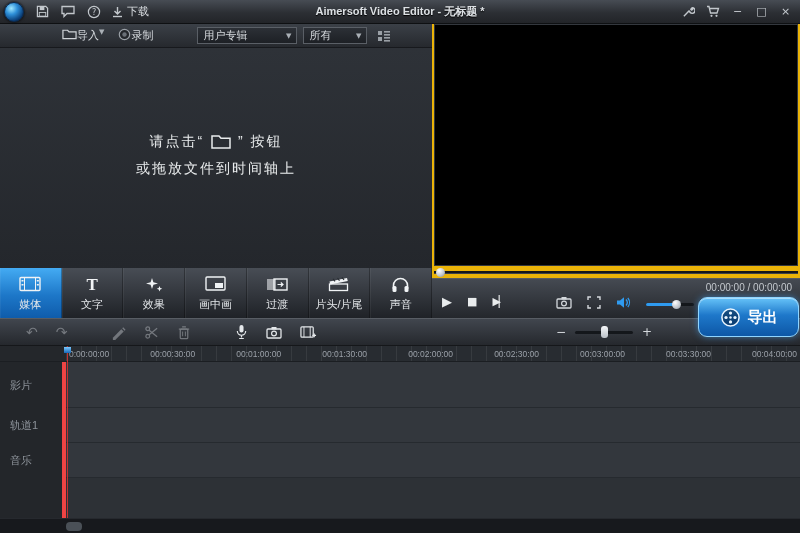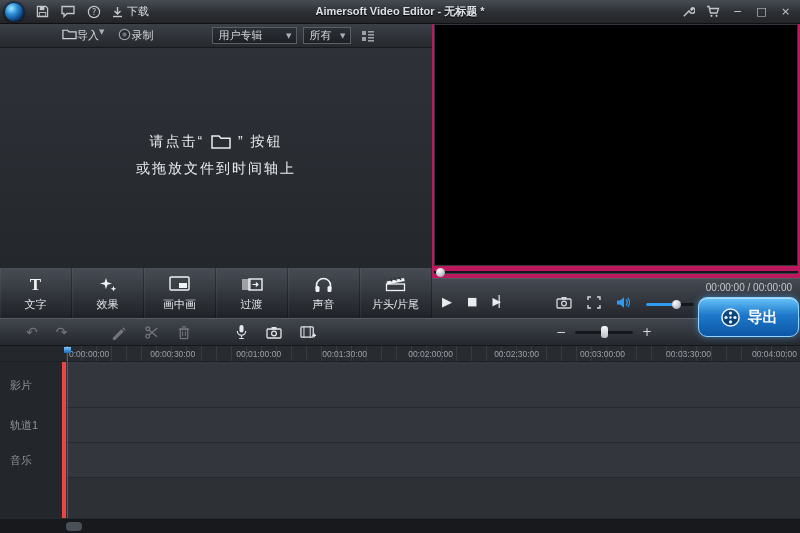--- a/index.html
+++ b/index.html
@@ -25,40 +25,40 @@
     font-size:11px;color:#c6cbd0;line-height:1;}
 
   
   .left{position:absolute;left:0;top:24px;width:432px;height:294px;}
   .media-toolbar{height:24px;display:flex;align-items:center;font-size:11px;
     background:linear-gradient(#3b4047,#26292e);border-bottom:1px solid #17191d;padding-left:62px;}
   .mt-item{display:flex;align-items:flex-start;}
   .dd-arrow{font-size:7px;color:#aab0b6;}
   .dropdown{height:17px;background:linear-gradient(#2c3036,#1d2025);border:1px solid #5a5f66;
     display:flex;align-items:center;justify-content:space-between;padding:0 5px;font-size:11px;}
-  .dd-album{width:85px;margin-left:59px;}
-  .dd-filter{width:48px;margin-left:6px;}
+  .dd-album{width:100px;margin-left:44px;}
+  .dd-filter{width:64px;margin-left:6px;}
   .imp{margin-right:14px;}
   .grid-btn{margin-left:10px;display:flex;align-items:center;}
 
   .media-area{height:220px;background:linear-gradient(#2e3238,#24272c);
     display:flex;flex-direction:column;align-items:center;padding-top:80px;}
   .hint-line{display:flex;align-items:center;gap:7px;font-size:14px;color:#e9eced;
     letter-spacing:2px;line-height:27px;}
 
   .tabstrip{height:50px;display:flex;background:linear-gradient(#484d55,#1f2227);}
   .tab{flex:1;display:flex;flex-direction:column;align-items:center;justify-content:center;gap:3px;
     font-size:11px;color:#e4e7ea;border-right:1px solid rgba(0,0,0,.3);
     box-shadow:inset 1px 0 rgba(255,255,255,.05);cursor:default;}
   .tab .ticon{height:19px;display:flex;align-items:center;justify-content:center;}
   .tab.active{background:linear-gradient(#44abf3,#1d77c8 55%,#0f5cab);}
   .serifT{font-family:"Liberation Serif","DejaVu Serif",serif;font-size:17px;font-weight:bold;color:#f2f4f6;line-height:17px;}
 
   
-  .right{position:absolute;left:432px;top:24px;width:368px;height:294px;background:#be185d;}
+  .right{position:absolute;left:432px;top:24px;width:368px;height:294px;background:#eab308;}
   .video{position:absolute;left:2px;top:0;width:364px;height:242px;background:#000;
     border:1px solid #34383e;}
   .seekbar{position:absolute;left:2px;top:242px;width:364px;height:12px;display:flex;align-items:center;}
   .seek-track{width:100%;height:3px;background:#14161a;border-bottom:1px solid #3e4248;}
   .seek-dot{position:absolute;left:2px;top:2px;width:9px;height:9px;border-radius:50%;
     background:radial-gradient(circle at 35% 30%,#ffffff,#c3c8cd 55%,#82888f);}
   .controls{position:absolute;left:0;top:254px;width:368px;height:40px;
     background:linear-gradient(#454a52,#24272c);border-top:1px solid #565b62;}
   .time{position:absolute;right:8px;top:3px;font-size:10px;color:#c4c9ce;}
   .pcrow{position:absolute;top:15px;left:10px;display:flex;align-items:center;gap:15px;
@@ -217,20 +217,34 @@
             <path d="M1 2 h7 l2 2.3 H19 V14 H1 z" fill="none" stroke="#e9eced" stroke-width="1.5"></path>
           </svg>
         <span>” 按钮</span>
       </div>
       <div class="hint-line">
         <span>或拖放文件到时间轴上</span>
       </div>
     </div>
 
     <div class="tabstrip">
+      <div class="tab active">
+        <span class="ticon">
+          <svg width="22" height="16" viewBox="0 0 22 16">
+              <rect x="1" y="1.5" width="20" height="13" rx="1" fill="none" stroke="#f0f3f5" stroke-width="1.4"></rect>
+              <line x1="5.5" y1="1.5" x2="5.5" y2="14.5" stroke="#f0f3f5"></line>
+              <line x1="16.5" y1="1.5" x2="16.5" y2="14.5" stroke="#f0f3f5"></line>
+              <rect x="2.5" y="4" width="2" height="1.5" fill="#f0f3f5"></rect>
+              <rect x="2.5" y="8" width="2" height="1.5" fill="#f0f3f5"></rect>
+              <rect x="17.8" y="4" width="2" height="1.5" fill="#f0f3f5"></rect>
+              <rect x="17.8" y="8" width="2" height="1.5" fill="#f0f3f5"></rect>
+            </svg>
+        </span>
+        <span>媒体</span>
+      </div>
       <div class="tab">
         <span class="ticon serifT">T</span>
         <span>文字</span>
       </div>
       <div class="tab">
         <span class="ticon">
           <svg width="20" height="17" viewBox="0 0 20 17">
               <path d="M8 2 l1.4 4.2 L14 7.5 l-4.6 1.3 L8 13 l-1.4-4.2 L2 7.5 l4.6-1.3 z" fill="#f0f3f5"></path>
               <path d="M15.5 10 l.8 2 2 .8 -2 .8 -.8 2 -.8-2 -2-.8 2-.8 z" fill="#f0f3f5"></path>
             </svg>
@@ -251,37 +265,37 @@
           <svg width="22" height="15" viewBox="0 0 22 15">
               <rect x="1" y="2" width="9" height="11" fill="#f0f3f5" opacity=".55"></rect>
               <rect x="8" y="2" width="13" height="11" fill="none" stroke="#f0f3f5" stroke-width="1.4"></rect>
               <path d="M11.5 7.5 h5 M14.8 5.5 l2.2 2 -2.2 2" fill="none" stroke="#f0f3f5" stroke-width="1.2"></path>
             </svg>
         </span>
         <span>过渡</span>
       </div>
       <div class="tab">
         <span class="ticon">
+          <svg width="21" height="16" viewBox="0 0 21 16">
+              <path d="M1.5 5.5 L19 2 l.8 3 -17.5 3.5 z" fill="#f0f3f5"></path>
+              <rect x="1.5" y="8" width="18" height="6.5" fill="none" stroke="#f0f3f5" stroke-width="1.3"></rect>
+              <path d="M5 2.8 l2 2.6 M9.5 2 l2 2.6 M14 1.3 l2 2.6" stroke="#2a2e33" stroke-width="1.2"></path>
+            </svg>
+        </span>
+        <span>片头/片尾</span>
+      </div>
+      <div class="tab">
+        <span class="ticon">
           <svg width="19" height="17" viewBox="0 0 19 17">
               <path d="M2.5 13 v-3.5 a7 7 0 0 1 14 0 V13" fill="none" stroke="#f0f3f5" stroke-width="1.6"></path>
               <rect x="1.5" y="10" width="4" height="6" rx="1.5" fill="#f0f3f5"></rect>
               <rect x="13.5" y="10" width="4" height="6" rx="1.5" fill="#f0f3f5"></rect>
             </svg>
         </span>
         <span>声音</span>
-      </div>
-      <div class="tab">
-        <span class="ticon">
-          <svg width="21" height="16" viewBox="0 0 21 16">
-              <path d="M1.5 5.5 L19 2 l.8 3 -17.5 3.5 z" fill="#f0f3f5"></path>
-              <rect x="1.5" y="8" width="18" height="6.5" fill="none" stroke="#f0f3f5" stroke-width="1.3"></rect>
-              <path d="M5 2.8 l2 2.6 M9.5 2 l2 2.6 M14 1.3 l2 2.6" stroke="#2a2e33" stroke-width="1.2"></path>
-            </svg>
-        </span>
-        <span>片头/片尾</span>
       </div>
     </div>
   </div>
 
   <div class="right">
     <div class="video"></div>
     <div class="seekbar">
       <div class="seek-track"></div>
       <div class="seek-dot"></div>
     </div>

